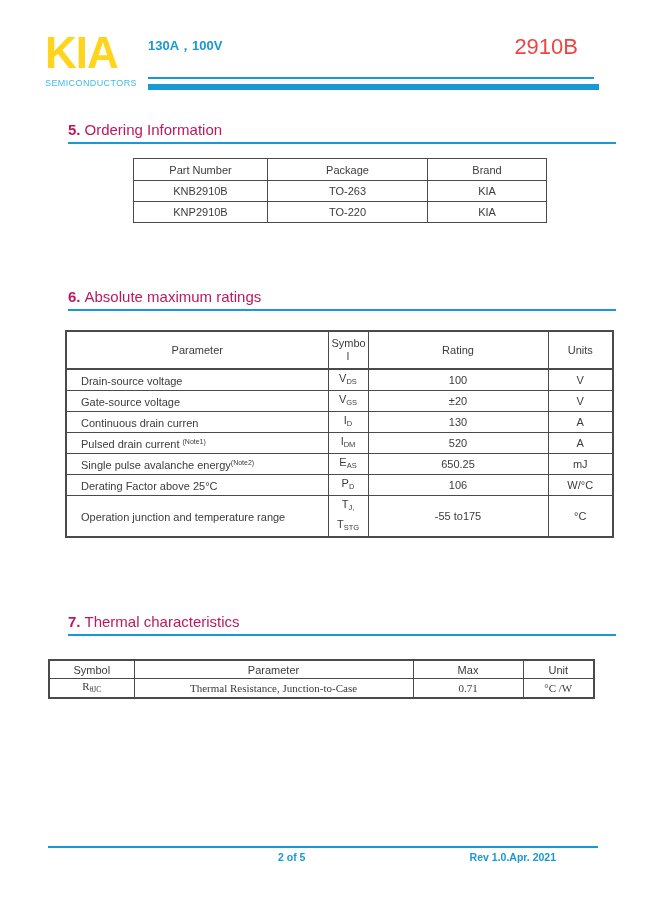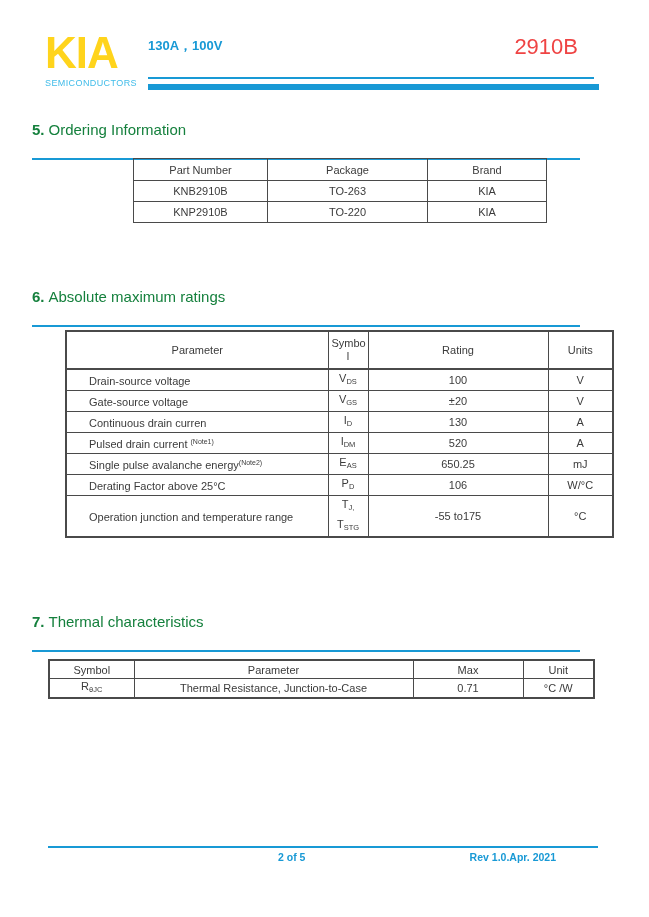--- a/index.html
+++ b/index.html
@@ -10,47 +10,47 @@
   }
   
   .logo-block{position:absolute;left:45px;top:30px;width:110px;}
   .logo-text{font-size:44px;font-weight:bold;color:#FFD41C;line-height:1.05;letter-spacing:-1px;}
   .logo-sub{font-size:9px;font-weight:normal;color:#41BCE9;letter-spacing:0.4px;margin-top:2px;white-space:nowrap;}
   .subtitle-block{position:absolute;left:148px;top:36px;font-size:13px;font-weight:bold;color:#1899D5;line-height:19px;}
   .product-number{position:absolute;right:71px;top:36px;font-size:22px;color:#ef4444;line-height:1;}
   .hline-thin{position:absolute;left:148px;top:77px;width:446px;height:2px;background:#1899D5;}
   .hline-thick{position:absolute;left:148px;top:84px;width:451px;height:6px;background:#1899D5;}
   
-  .sec-title{position:absolute;left:32px;width:548px;font-size:15px;color:#15803d;
-    border-bottom:2px solid #1899D5;padding-bottom:20px;}
+  .sec-title{position:absolute;left:68px;width:548px;font-size:15px;color:#be185d;
+    border-bottom:2px solid #1899D5;padding-bottom:4px;}
   .sec-title .num{font-weight:bold;}
   .sec-title .txt{margin-left:4px;}
   .sec-ordering{top:121px;}
   .sec-absmax{top:288px;}
   .sec-thermal{top:613px;}
   
   table{border-collapse:collapse;table-layout:fixed;font-size:11px;color:#3b3b3b;}
   th,td{border:1px solid #4a4a4a;text-align:center;padding:0 3px;font-weight:normal;line-height:14px;overflow:hidden;}
   
   .ordering-table{position:absolute;left:133px;top:158px;width:414px;border:1px solid #4a4a4a;}
   .ordering-table th{height:21px;}
   .ordering-table td{height:20px;}
   .ordering-table .c1{width:134px}.ordering-table .c2{width:160px}.ordering-table .c3{width:119px}
   
   .abs-table{position:absolute;left:65px;top:330px;width:547px;border:2px solid #4a4a4a;}
   .abs-table th{height:36px;border-bottom:2px solid #4a4a4a;}
   .abs-table td{height:14px;}
   .abs-table tr.tall td{height:28px;}
   .abs-table .c1{width:262px}.abs-table .c2{width:40px}.abs-table .c3{width:180px}.abs-table .c4{width:65px}
-  .abs-table td.al{text-align:left;padding-left:22px;}
+  .abs-table td.al{text-align:left;padding-left:14px;}
   .prewrap{white-space:pre-line;line-height:13px;}
   
   .thermal-table{position:absolute;left:48px;top:659px;width:545px;border:2px solid #4a4a4a;}
   .thermal-table th{height:17px;}
-  .thermal-table td{height:16px;}
+  .thermal-table td{height:16px;font-family:Liberation Serif, serif;}
   .thermal-table .c1{width:85px}.thermal-table .c2{width:279px}.thermal-table .c3{width:110px}.thermal-table .c4{width:71px}
   
   sub{font-size:7.5px;vertical-align:-2px;}
   sup.note{font-size:7px;vertical-align:4px;}
   .symline{display:block;line-height:16px;}
   
   .footer-line{position:absolute;left:48px;top:846px;width:550px;height:2px;background:#1899D5;}
   .footer-page{position:absolute;left:278px;top:851px;width:60px;
     font-size:10.5px;font-weight:bold;color:#1899D5;}
   .footer-rev{position:absolute;right:93px;top:851px;font-size:10.5px;font-weight:bold;color:#1899D5;}

